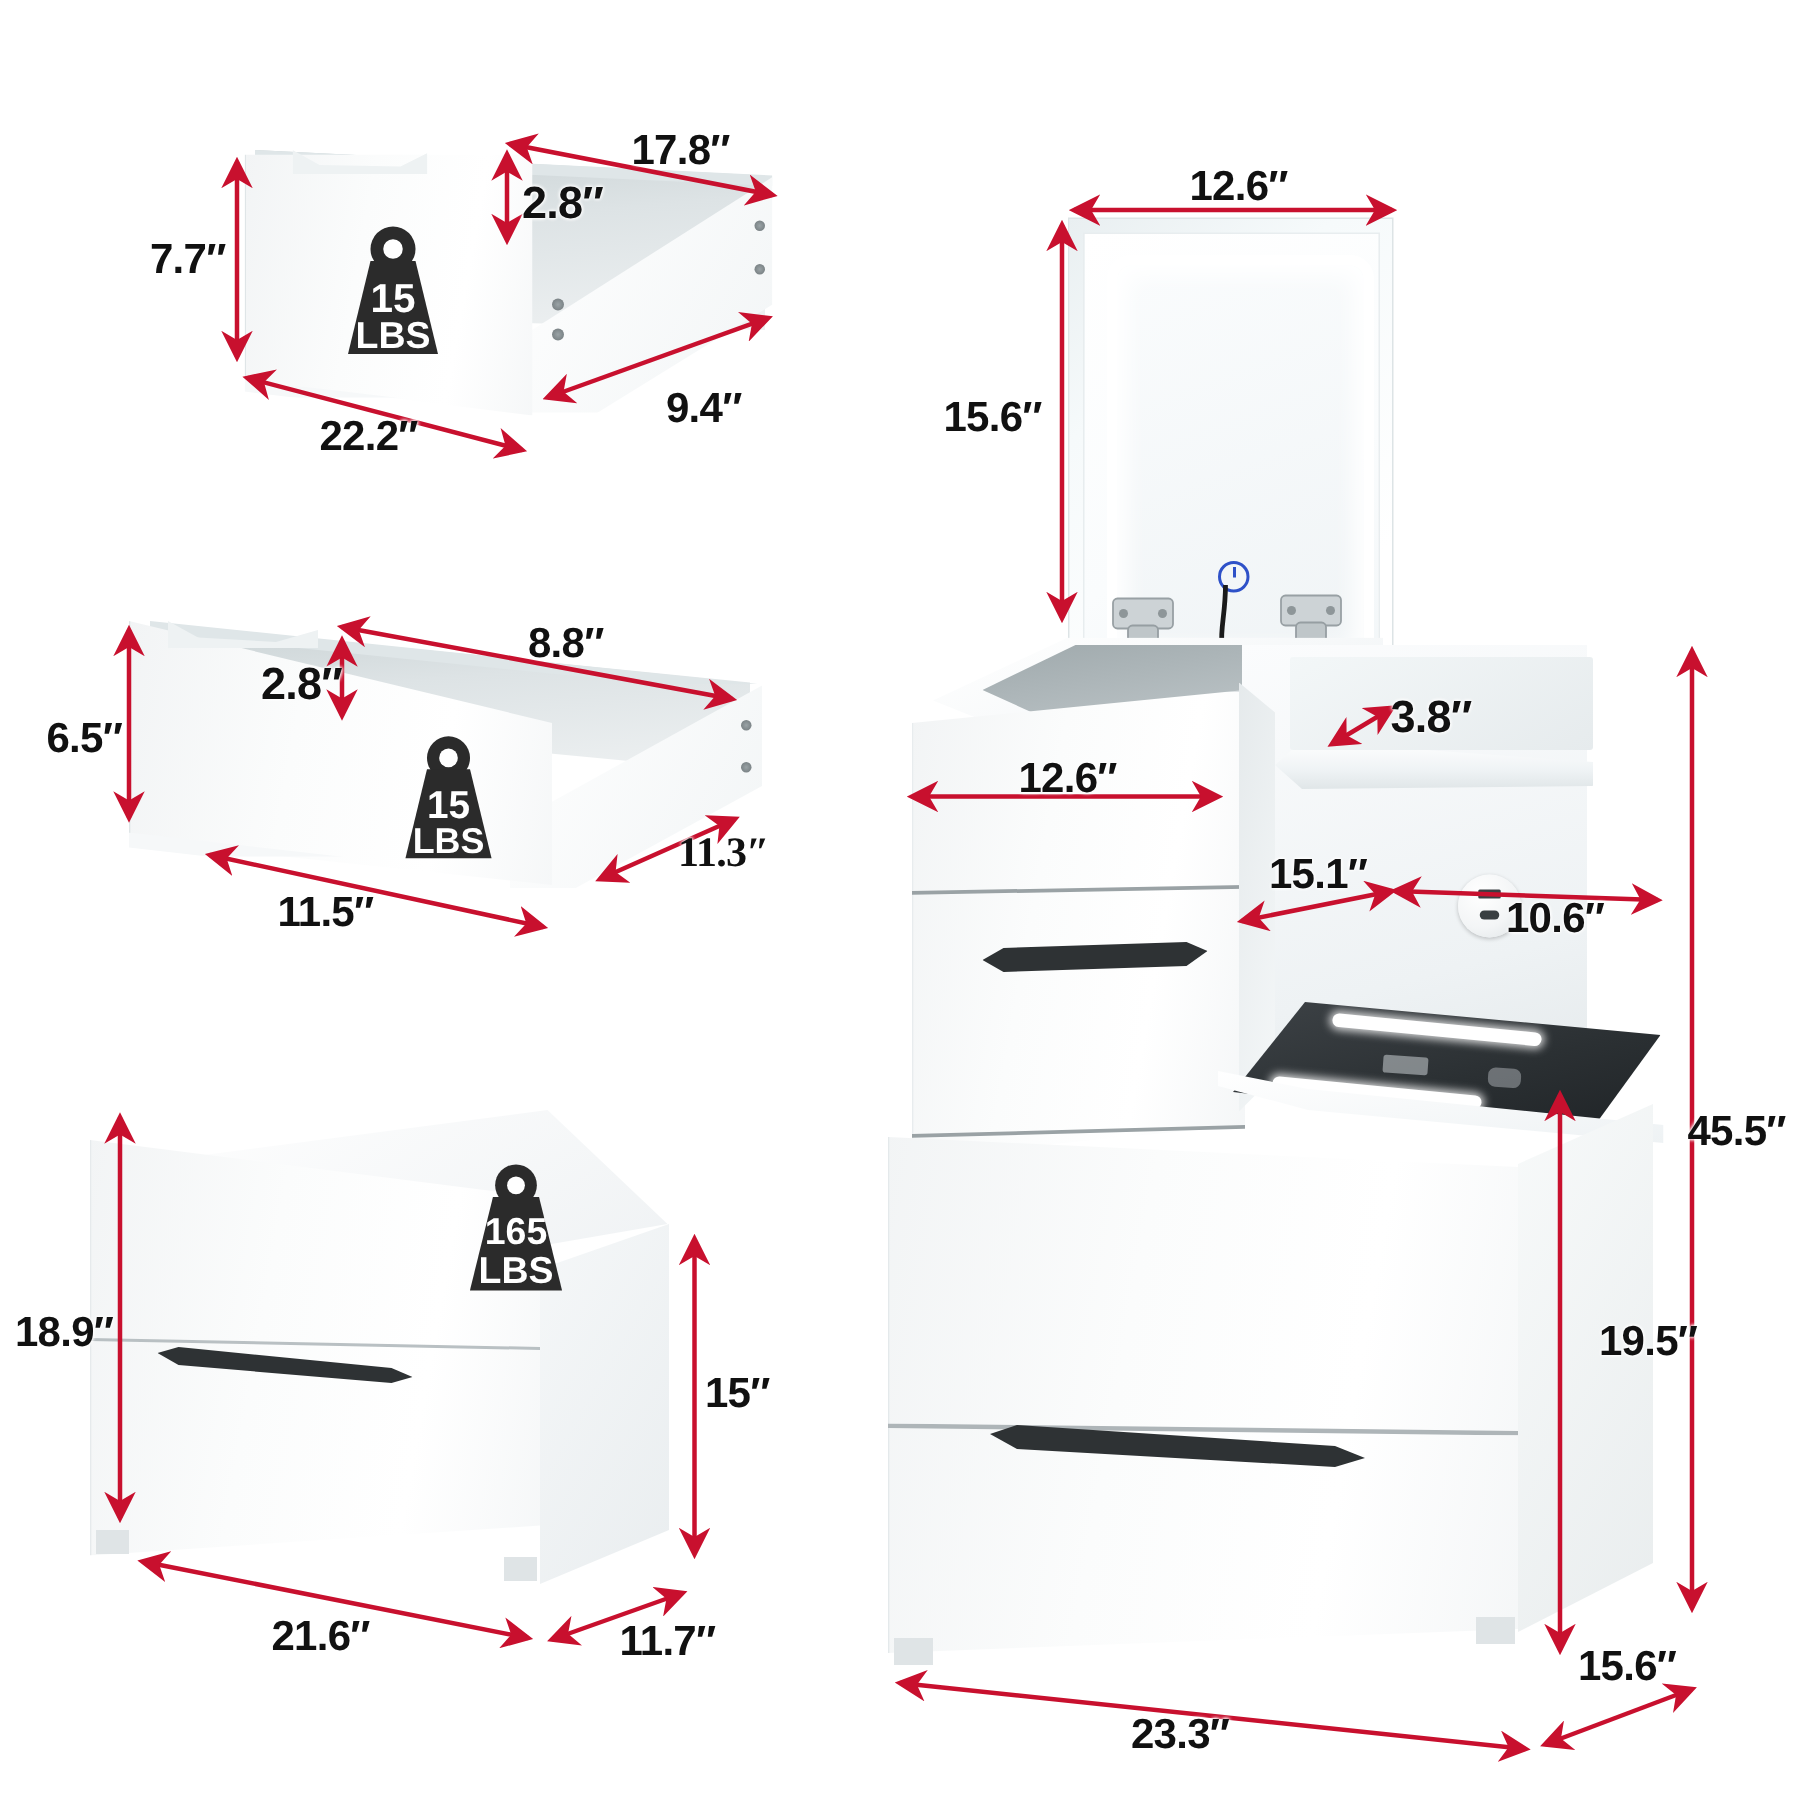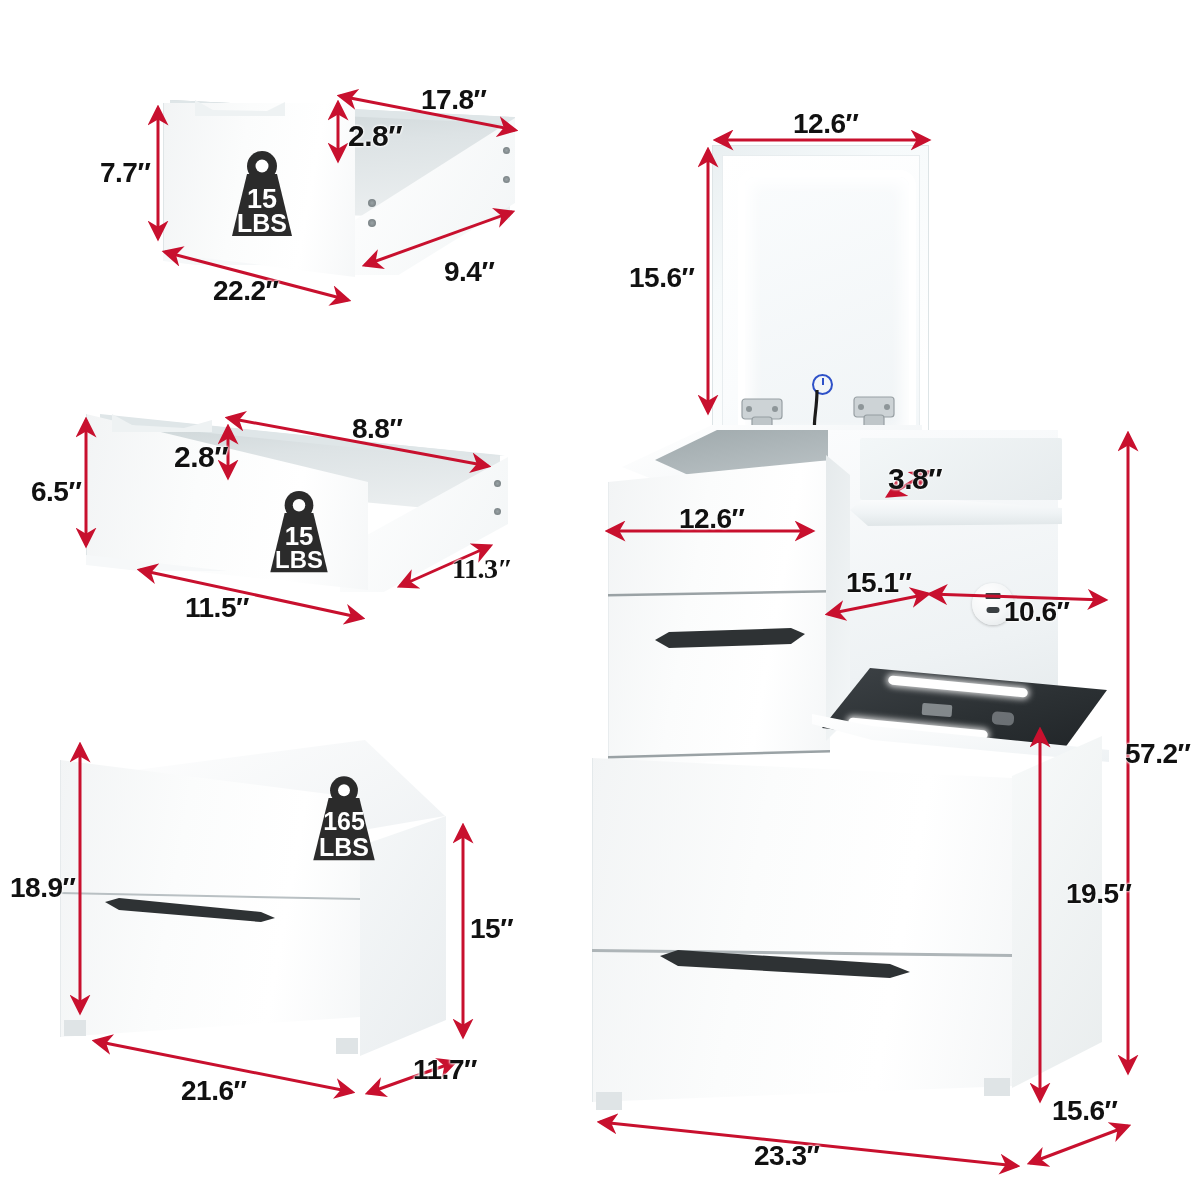--- a/index.html
+++ b/index.html
@@ -352,26 +352,26 @@
 
   <div class="dim s28" style="left:31px;top:476px;">6.5″</div>
   <div class="dim s26" style="left:174px;top:440px;">2.8″</div>
   <div class="dim s28" style="left:352px;top:413px;">8.8″</div>
   <div class="dim s28" style="left:452px;top:553px;font-family:Liberation Serif, serif;">11.3″</div>
   <div class="dim s28" style="left:185px;top:592px;">11.5″</div>
 
   <div class="dim s28" style="left:10px;top:872px;">18.9″</div>
   <div class="dim s28" style="left:470px;top:913px;">15″</div>
   <div class="dim s28" style="left:181px;top:1075px;">21.6″</div>
-  <div class="dim s28" style="left:413px;top:1054px;">11.7″</div>
+  <div class="dim s28" style="left:413px;top:1078px;">11.7″</div>
 
   <div class="dim s28" style="left:793px;top:108px;">12.6″</div>
   <div class="dim s28" style="left:629px;top:262px;">15.6″</div>
-  <div class="dim s26" style="left:888px;top:462px;">3.8″</div>
+  <div class="dim s26" style="left:927px;top:462px;">3.8″</div>
   <div class="dim s28" style="left:679px;top:503px;">12.6″</div>
   <div class="dim s28" style="left:846px;top:567px;">15.1″</div>
   <div class="dim s28" style="left:1004px;top:596px;">10.6″</div>
-  <div class="dim s28" style="left:1125px;top:738px;">57.2″</div>
+  <div class="dim s28" style="left:1125px;top:738px;">45.5″</div>
   <div class="dim s28" style="left:1066px;top:878px;">19.5″</div>
   <div class="dim s28" style="left:754px;top:1140px;">23.3″</div>
   <div class="dim s28" style="left:1052px;top:1095px;">15.6″</div>
 
 </div>
 
 </body></html>

